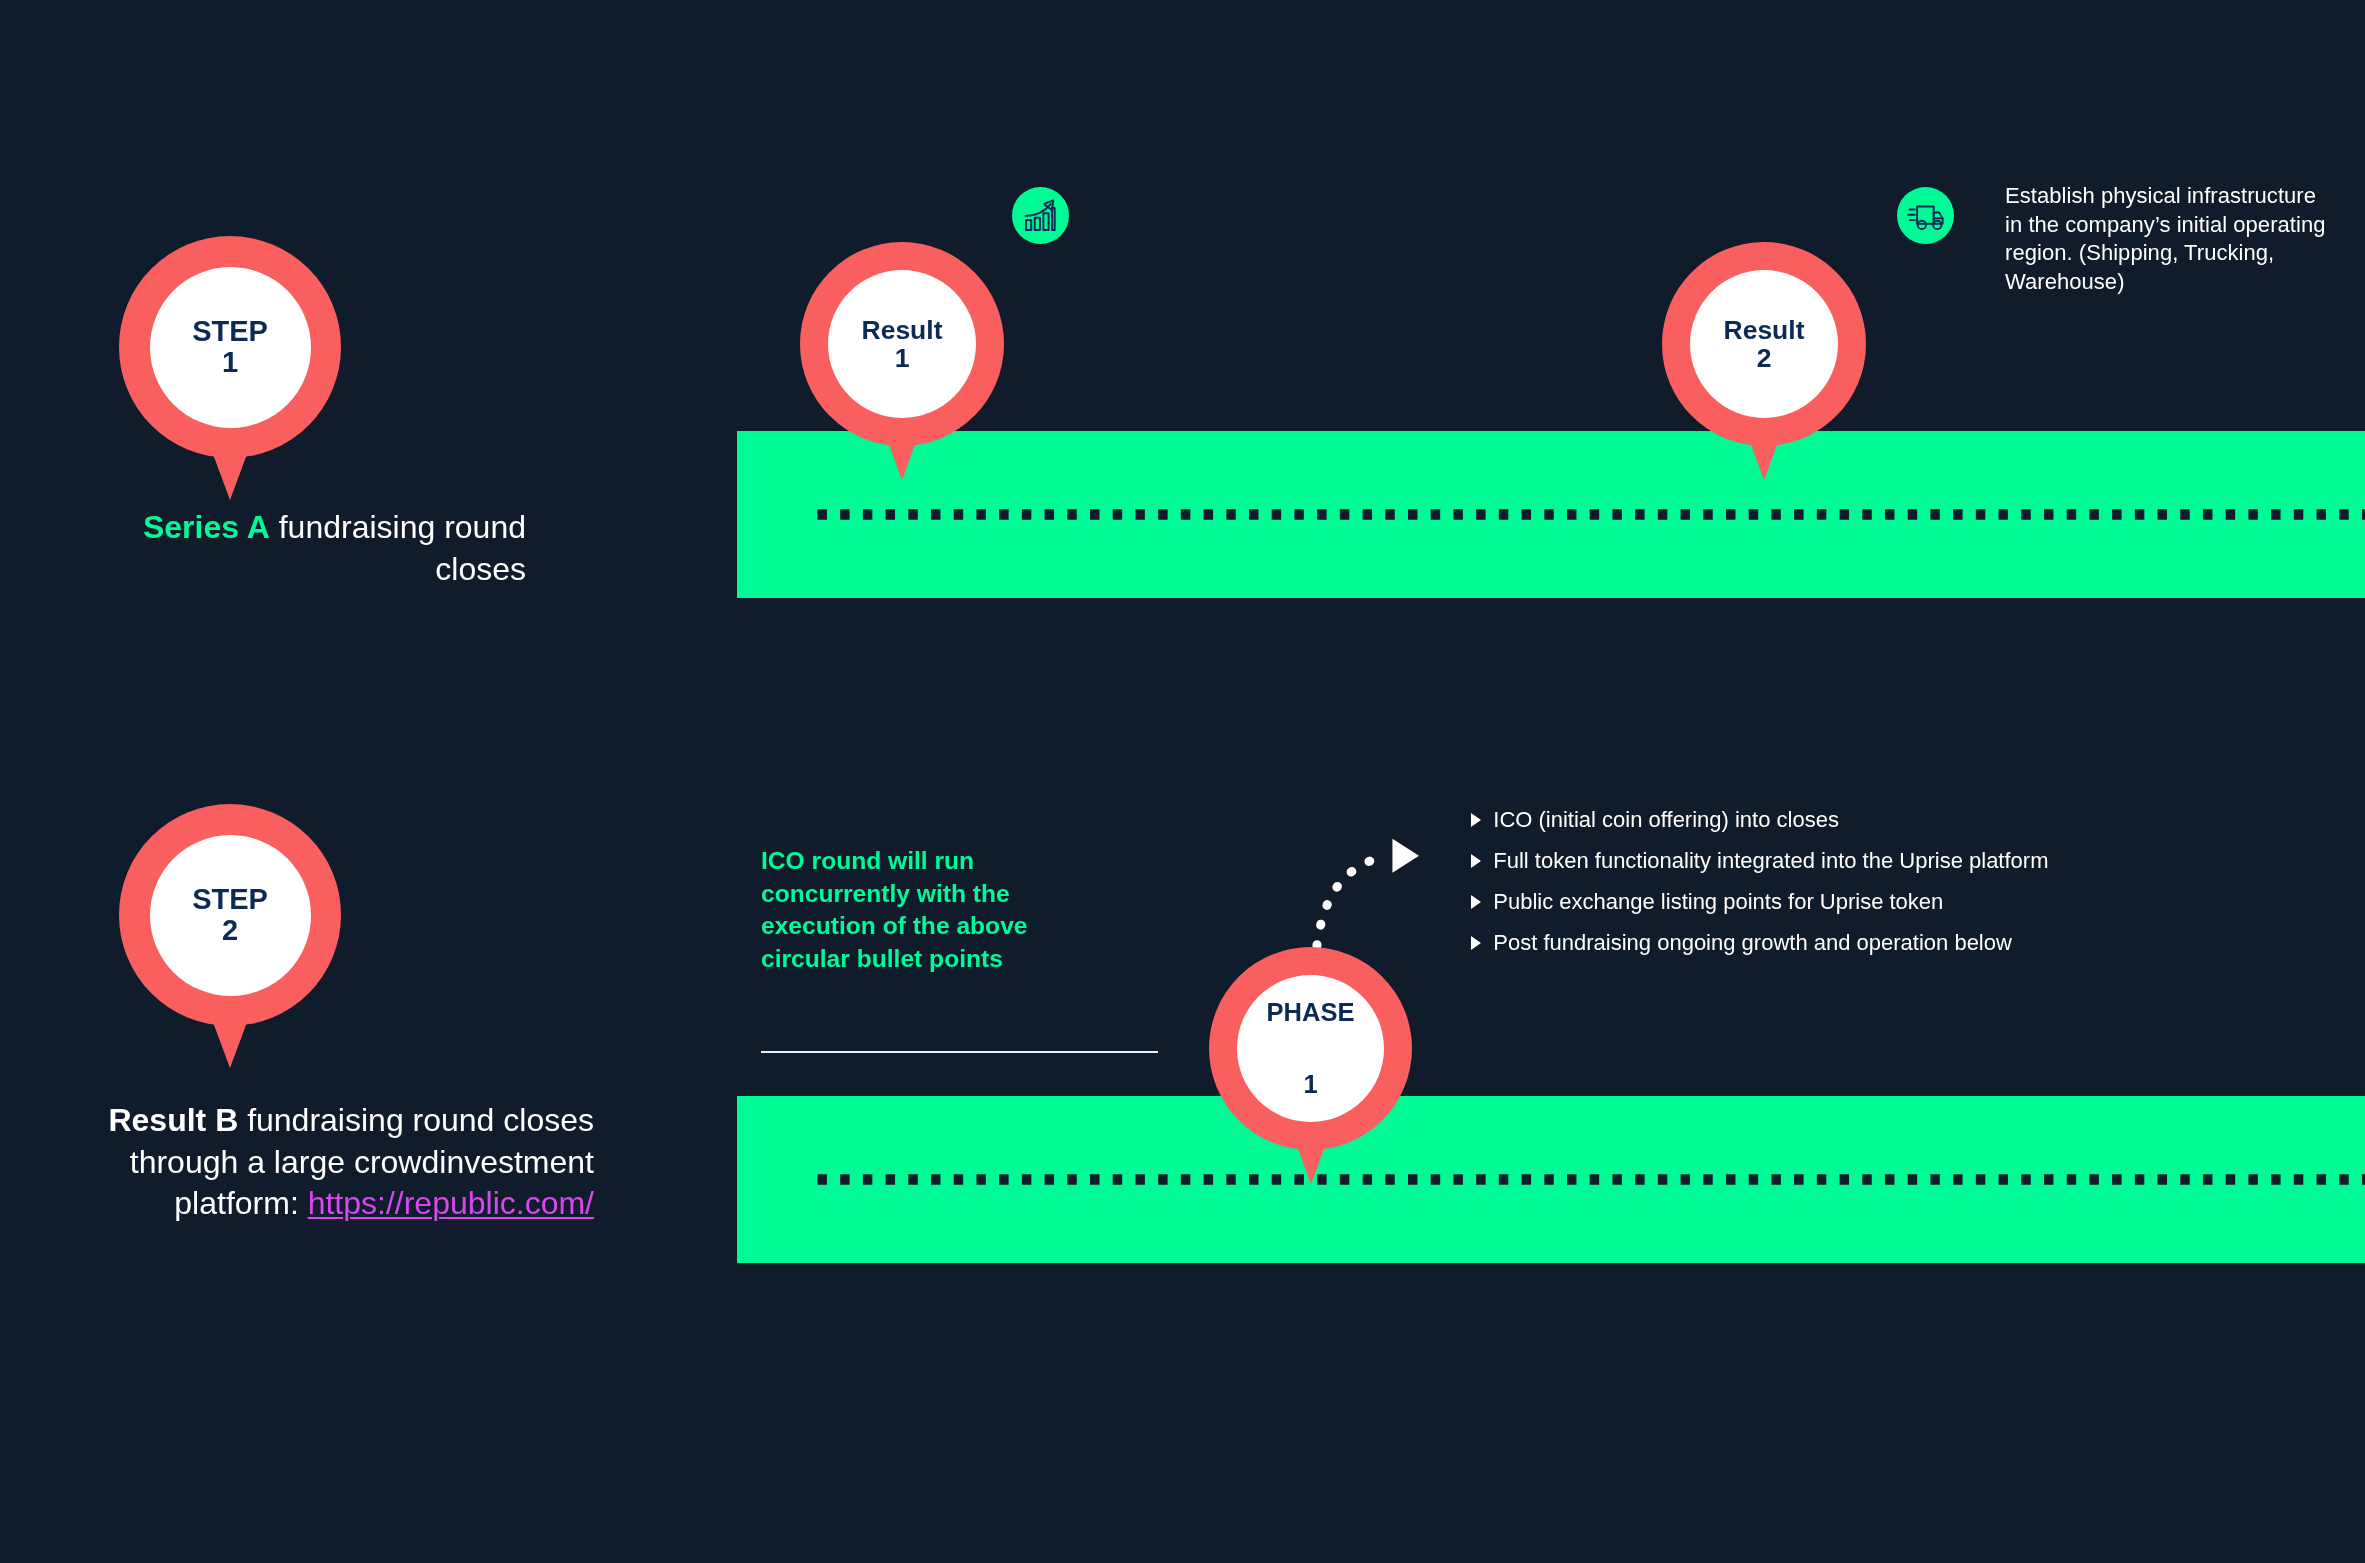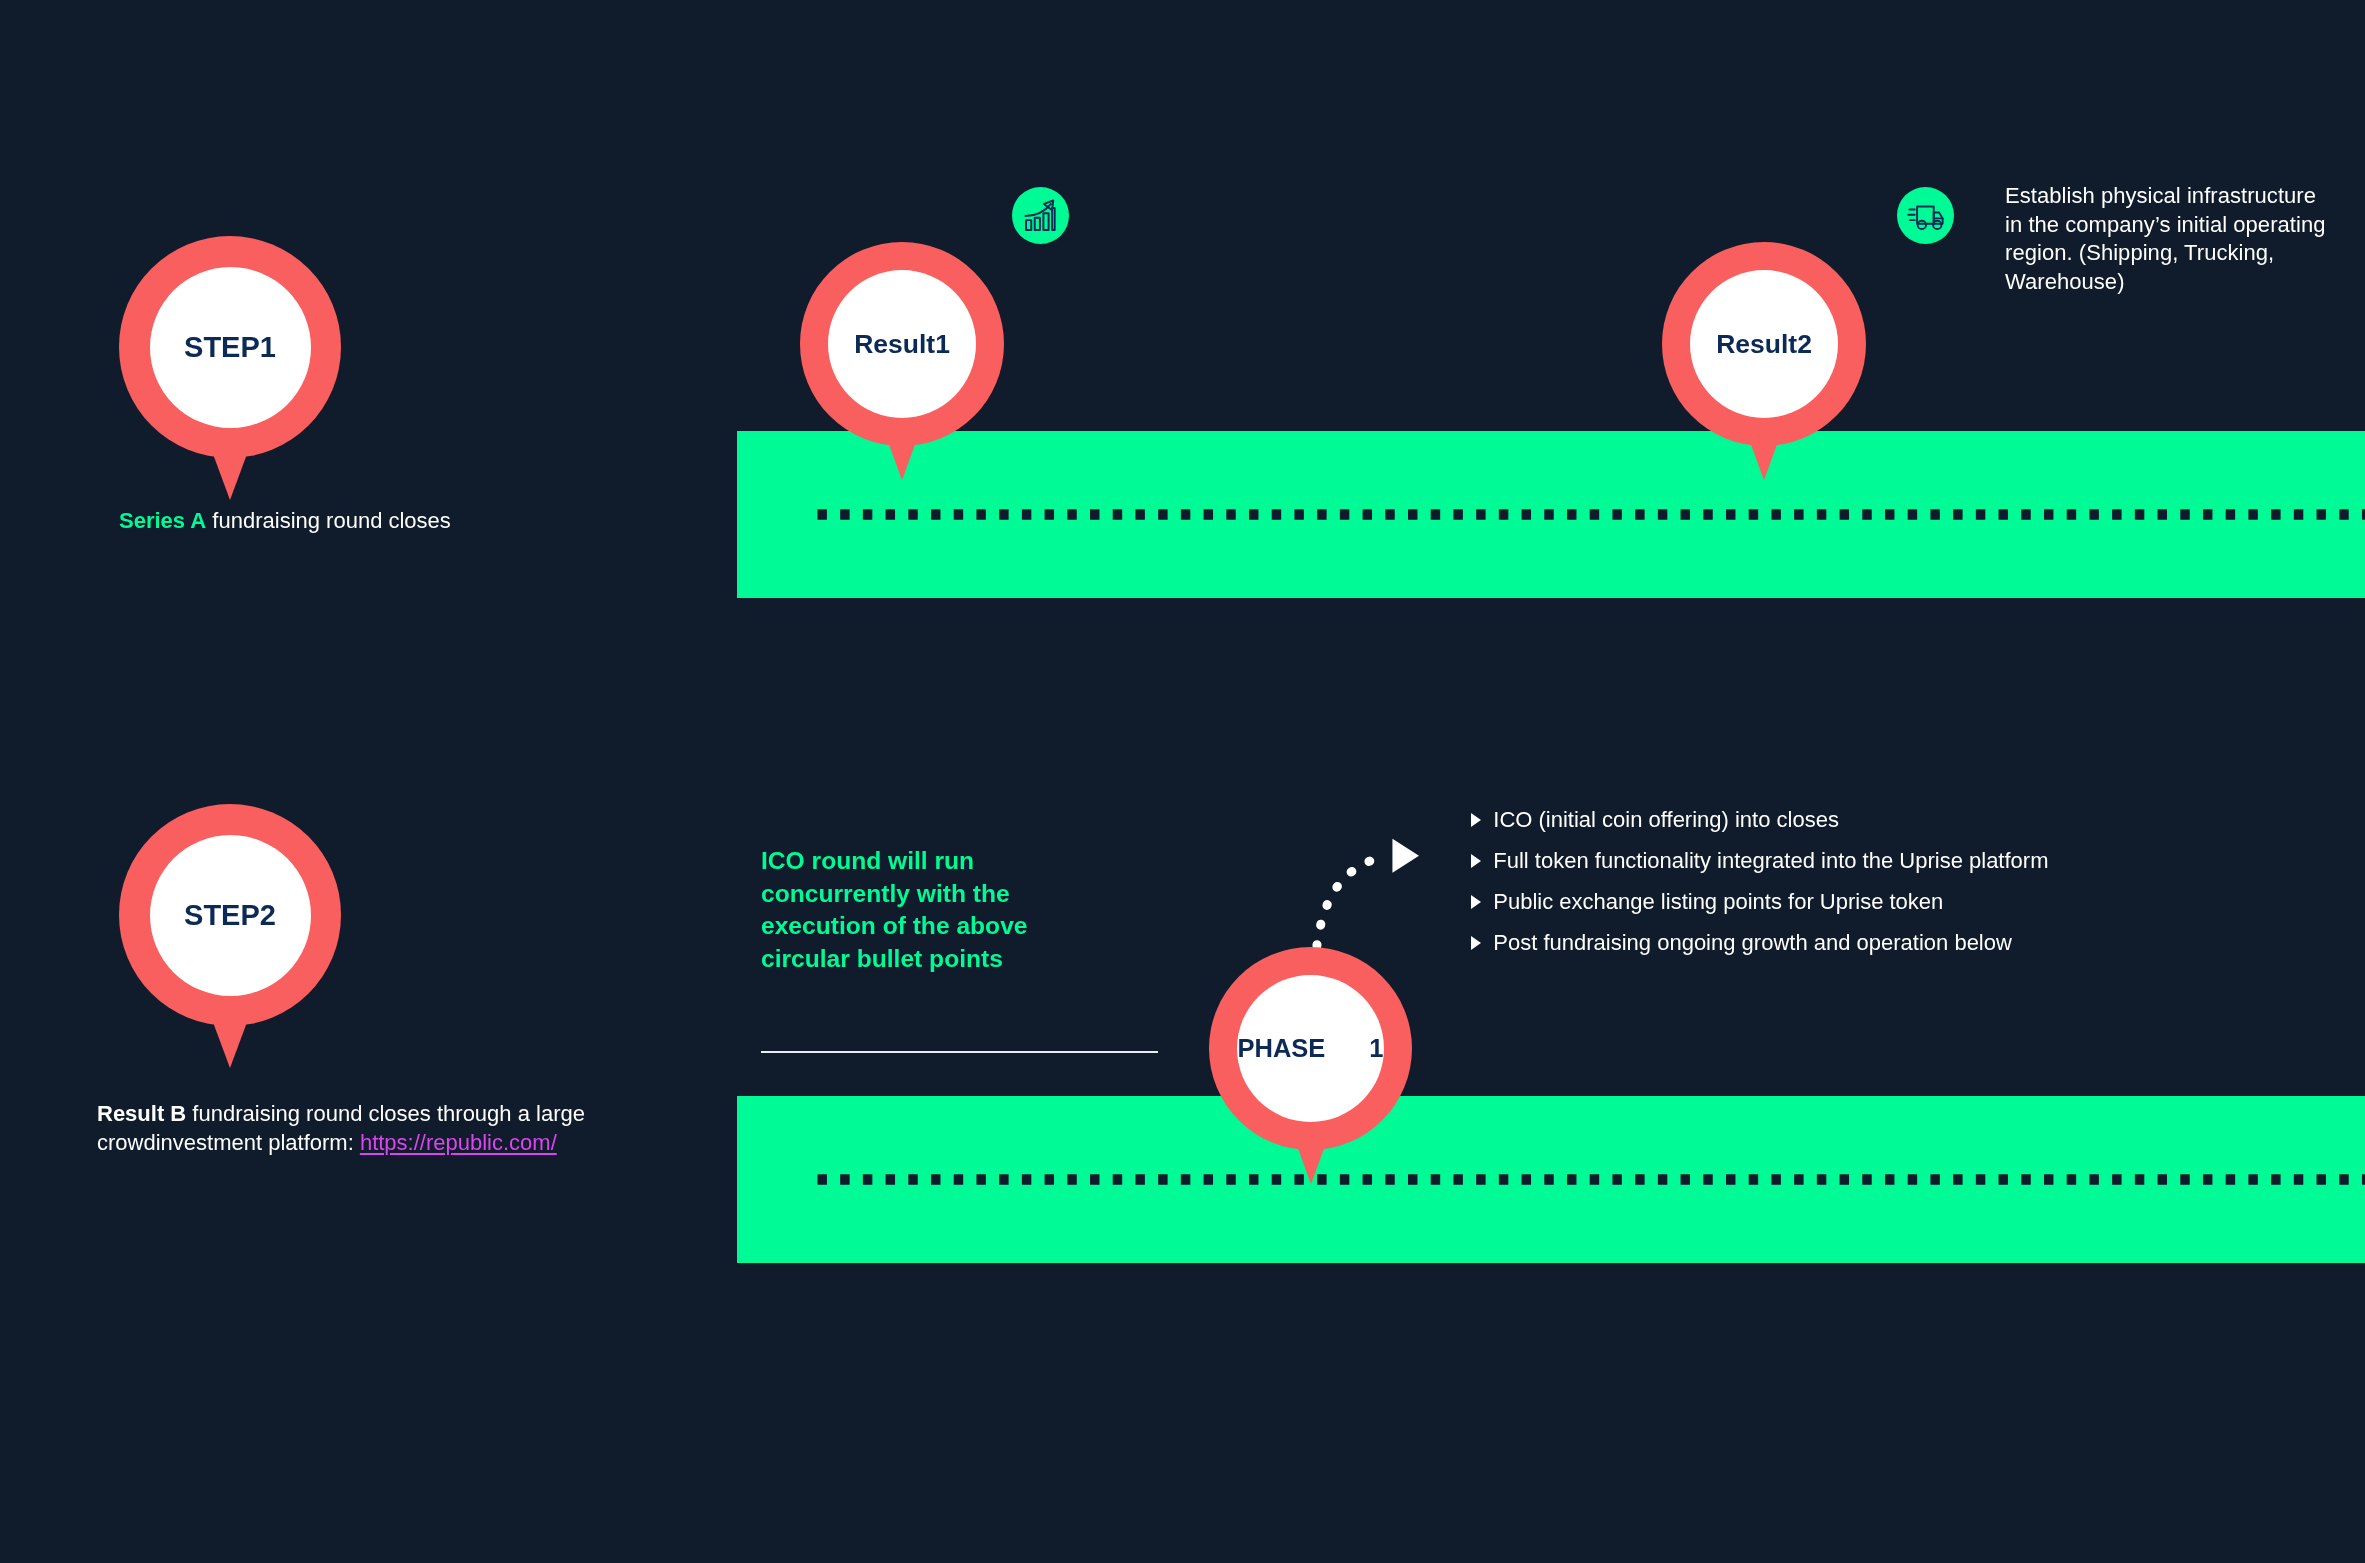--- a/index.html
+++ b/index.html
@@ -16,21 +16,21 @@
   .pin{position:absolute;}
   .pin-bubble{
     position:relative;
     border-radius:50%;
     background:#FA5F5F;
     display:flex;align-items:center;justify-content:center;
   }
   .pin-inner{
     border-radius:50%;
     background:#FFFFFF;
-    display:flex;flex-direction:row;
+    display:flex;flex-direction:column;
     align-items:center;justify-content:center;
     line-height:1.06;
     color:#0C2A56;
     font-weight:700;
     text-align:center;
   }
   .pin-tail{
     position:absolute;left:50%;top:100%;
     transform:translate(-50%,-22%);
     width:0;height:0;
@@ -46,21 +46,21 @@
   .arrow-wrap{position:absolute;}
   .arrow-svg{display:block;width:100%;height:100%;}
 
   
   .txt{position:absolute;color:#FFFFFF;}
   .teal{color:#00FA96;}
   .bold{font-weight:700;}
   .caption{
     font-size:22px;line-height:1.30;font-weight:400;letter-spacing:0.05px;
   }
-  .leftlabel{font-size:22px;line-height:1.30;}
+  .leftlabel{font-size:32px;line-height:1.30;text-align:right;}
   .bigteal{
     color:#00FA96;font-weight:700;font-size:24.6px;line-height:1.33;
   }
   .rule{
     position:absolute;height:2.4px;background:#E9EEF3;
   }
   .link{
     color:#d946ef;text-underline-offset:2.8px;
     text-decoration-thickness:1.9px;
   }

